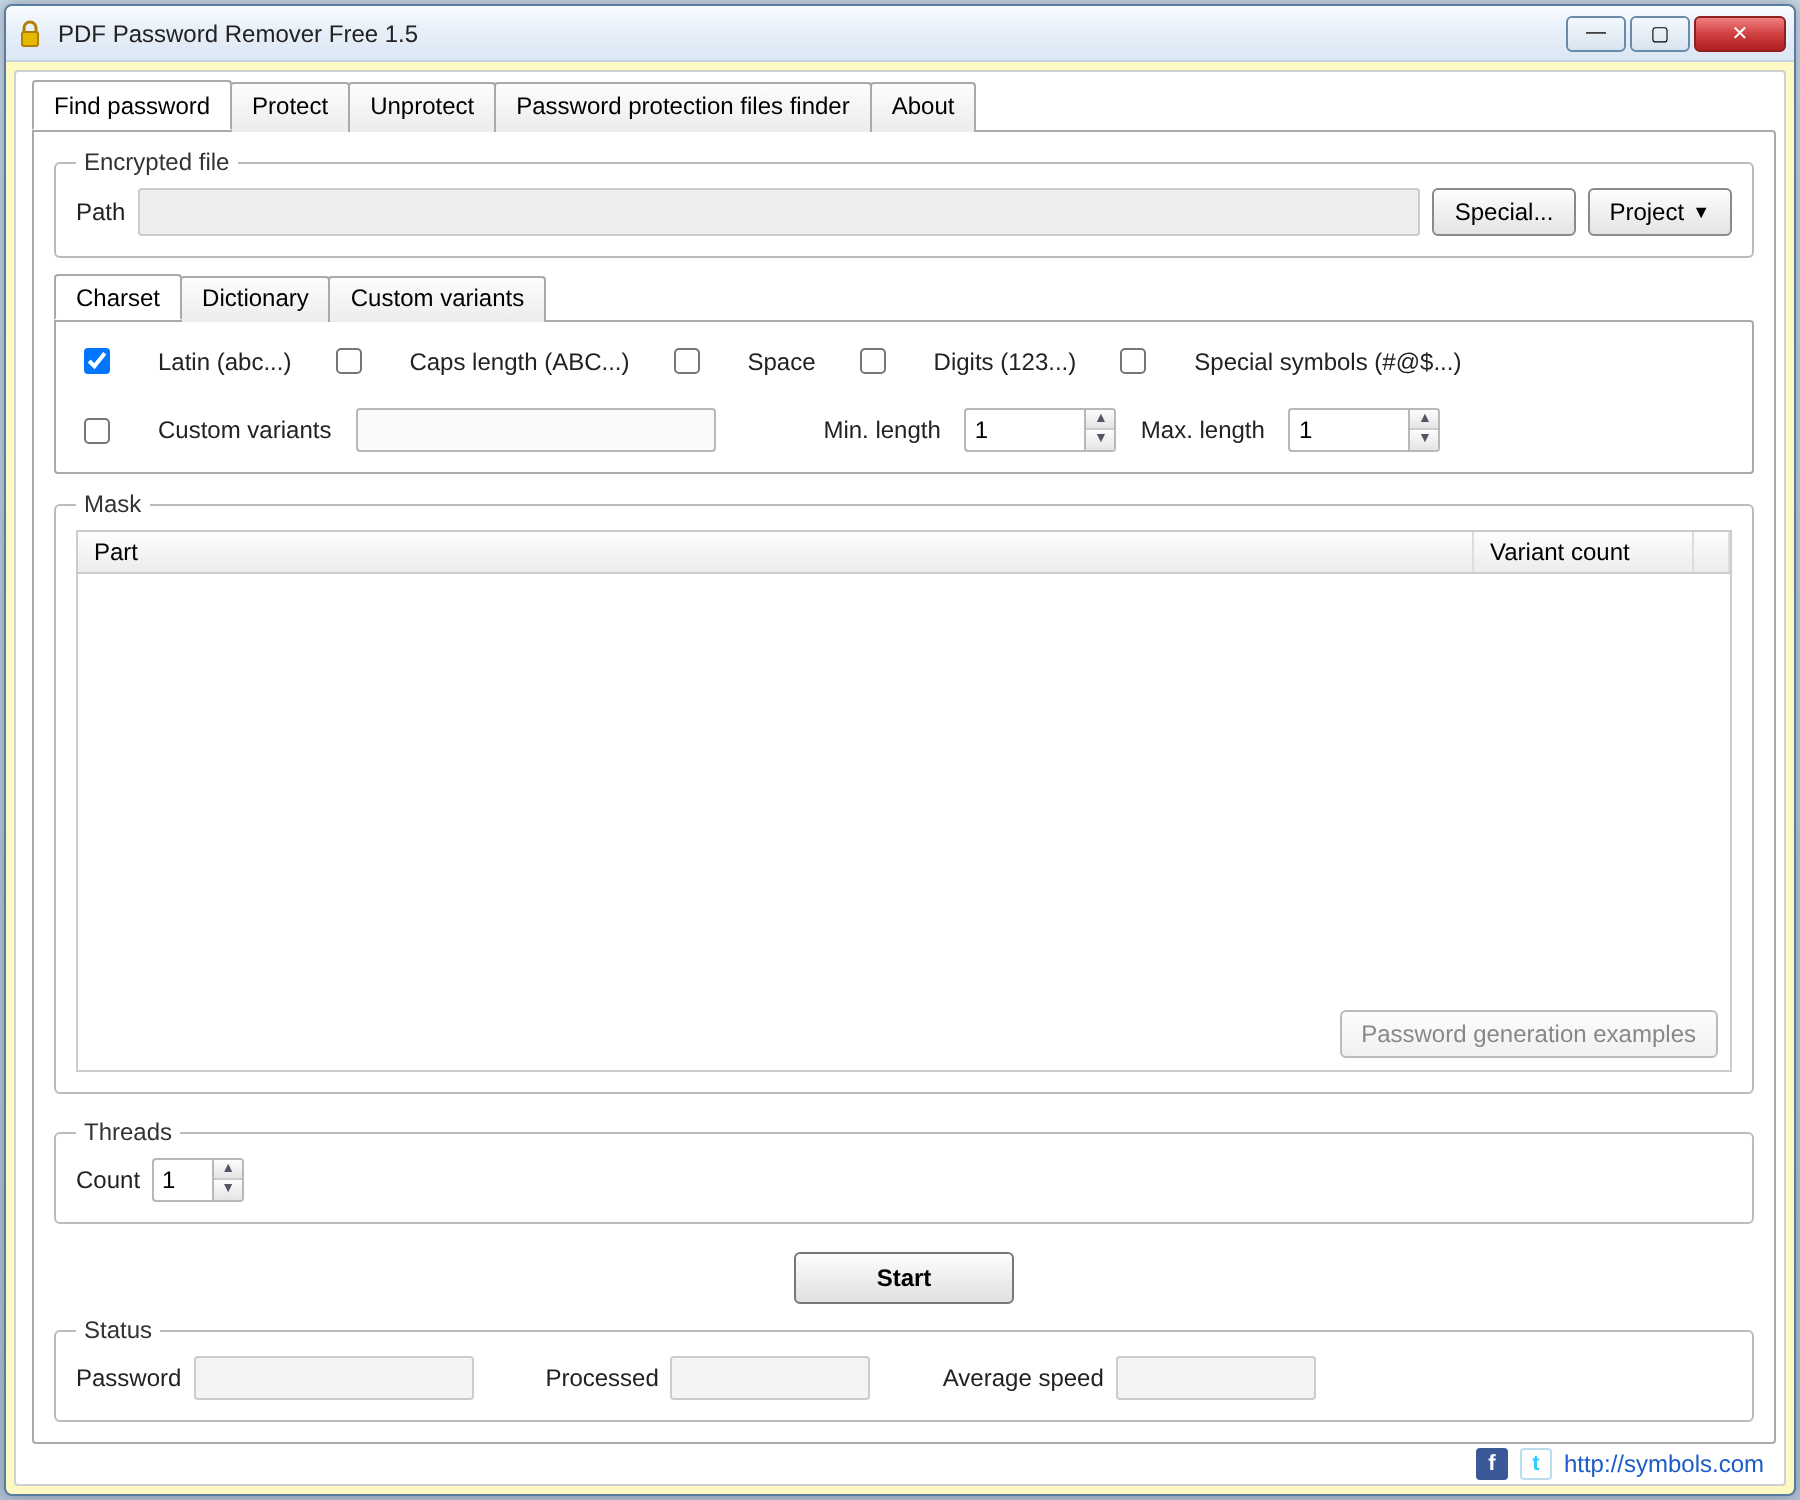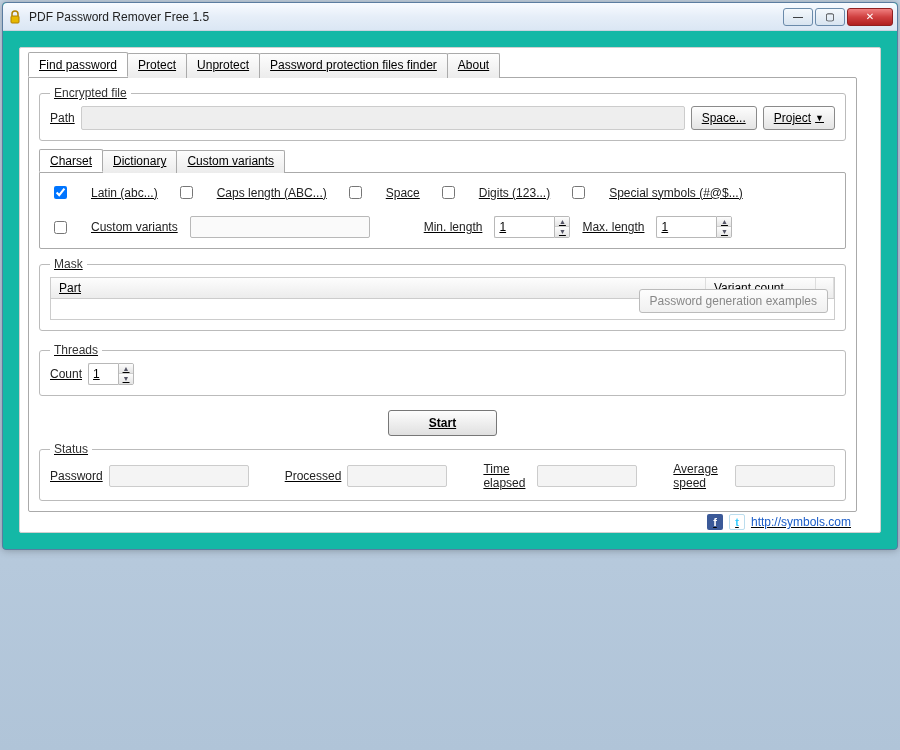--- a/index.html
+++ b/index.html
@@ -1,25 +1,25 @@
 <!DOCTYPE html>
 <html><head>
 <meta charset="utf-8">
 <style>
 * { box-sizing: border-box; font-family: "Segoe UI", Tahoma, sans-serif; font-size: 12px; }
 body { margin: 0; background: linear-gradient(#c8d8e8,#b0c4d8); padding: 0; width: 900px; height: 750px; overflow: hidden; }
-.window { width: 896px; height: 548px; margin: 2px; background: #14b8a6; border: 1px solid #5a7ca0; border-radius: 4px; box-shadow: 0 0 8px rgba(0,0,0,.3); display:flex; flex-direction:column; }
+.window { width: 896px; height: 746px; margin: 2px; background: #fef9c3; border: 1px solid #5a7ca0; border-radius: 4px; box-shadow: 0 0 8px rgba(0,0,0,.3); display:flex; flex-direction:column; }
 .titlebar { height: 28px; background: linear-gradient(#f8fbff,#e6eef8,#dbe7f4); display:flex; align-items:center; padding:0 4px; border-radius: 4px 4px 0 0; border-bottom:1px solid #c8d4e0; }
 .titlebar .icon { width:16px; height:16px; margin-right:6px; }
 .titlebar .icon svg { width:16px; height:16px; }
 .title-text { flex:1; color:#222; }
 .win-btns { display:flex; }
 .win-btn { width:30px; height:18px; margin-left:2px; border:1px solid #6a8aaa; border-radius:3px; display:flex; align-items:center; justify-content:center; background:linear-gradient(#f4f8fc,#d8e4f0); font-size:10px; cursor:pointer;}
 .win-btn.close { width:46px; background:linear-gradient(#f08080,#d04040,#b02020); color:#fff; border-color:#902020;}
-.client { flex:1; background:#fff; margin:16px; border:1px solid #d0d0d0; border-radius:2px; padding:4px 23px 2px 8px; display:flex; flex-direction:column; position:relative;text-decoration:underline;}
+.client { flex:1; background:#fff; margin:4px; border:1px solid #d0d0d0; border-radius:2px; padding:4px 4px 2px 8px; display:flex; flex-direction:column; position:relative;}
 .tabs { display:flex; position:relative; top:1px; z-index:2;}
 .tab { padding:4px 10px; border:1px solid #aaa; border-bottom:none; background:linear-gradient(#fdfdfd,#ececec); margin-right:-1px; cursor:pointer; border-radius:2px 2px 0 0;}
 .tab.active { background:#fff; border-bottom:1px solid #fff; padding-top:5px; position:relative; top:-1px;}
 .tab-content { border:1px solid #aaa; flex:1; padding:8px 10px 6px 10px; display:flex; flex-direction:column; background:#fff; border-radius:0 2px 2px 2px;}
 fieldset { border:1px solid #bbb; border-radius:3px; margin:0 0 8px 0; padding:6px 10px 10px 10px; position:relative;}
 legend { padding:0 4px; color:#333; }
 .row { display:flex; align-items:center; gap:6px; }
 label { color:#222; }
 input[type=text].field { border:1px solid #b8b8b8; background:#fafafa; height:22px; padding:0 4px; border-radius:2px;}
 .path-field { flex:1; background:#eee; border:1px solid #ccc; height:24px; border-radius:2px;}
@@ -82,21 +82,21 @@
       <div class="tab">About</div>
     </div>
 
     <div class="tab-content">
 
       <fieldset>
         <legend>Encrypted file</legend>
         <div class="row">
           <label>Path</label>
           <div class="path-field"></div>
-          <button class="btn">Space...</button>
+          <button class="btn">Special...</button>
           <button class="btn">
               <span>Project</span>
               <span class="caret">▼</span>
             </button>
         </div>
       </fieldset>
 
       <div>
         <div class="inner-tabs">
           <div class="inner-tab active">Charset</div>
@@ -188,24 +188,20 @@
         <div class="status-row">
           <div class="f">
               <label>Password</label>
               <input type="text" readonly="" style="width: 140px;">
             </div>
           <div class="f">
               <label>Processed</label>
               <input type="text" readonly="" style="">
             </div>
           <div class="f">
-              <label>Time elapsed</label>
-              <input type="text" readonly="" style="">
-            </div>
-          <div class="f">
               <label>Average speed</label>
               <input type="text" readonly="" style="">
             </div>
         </div>
       </fieldset>
 
     </div>
 
     <div class="footer">
       <span class="soc fb">f</span>

